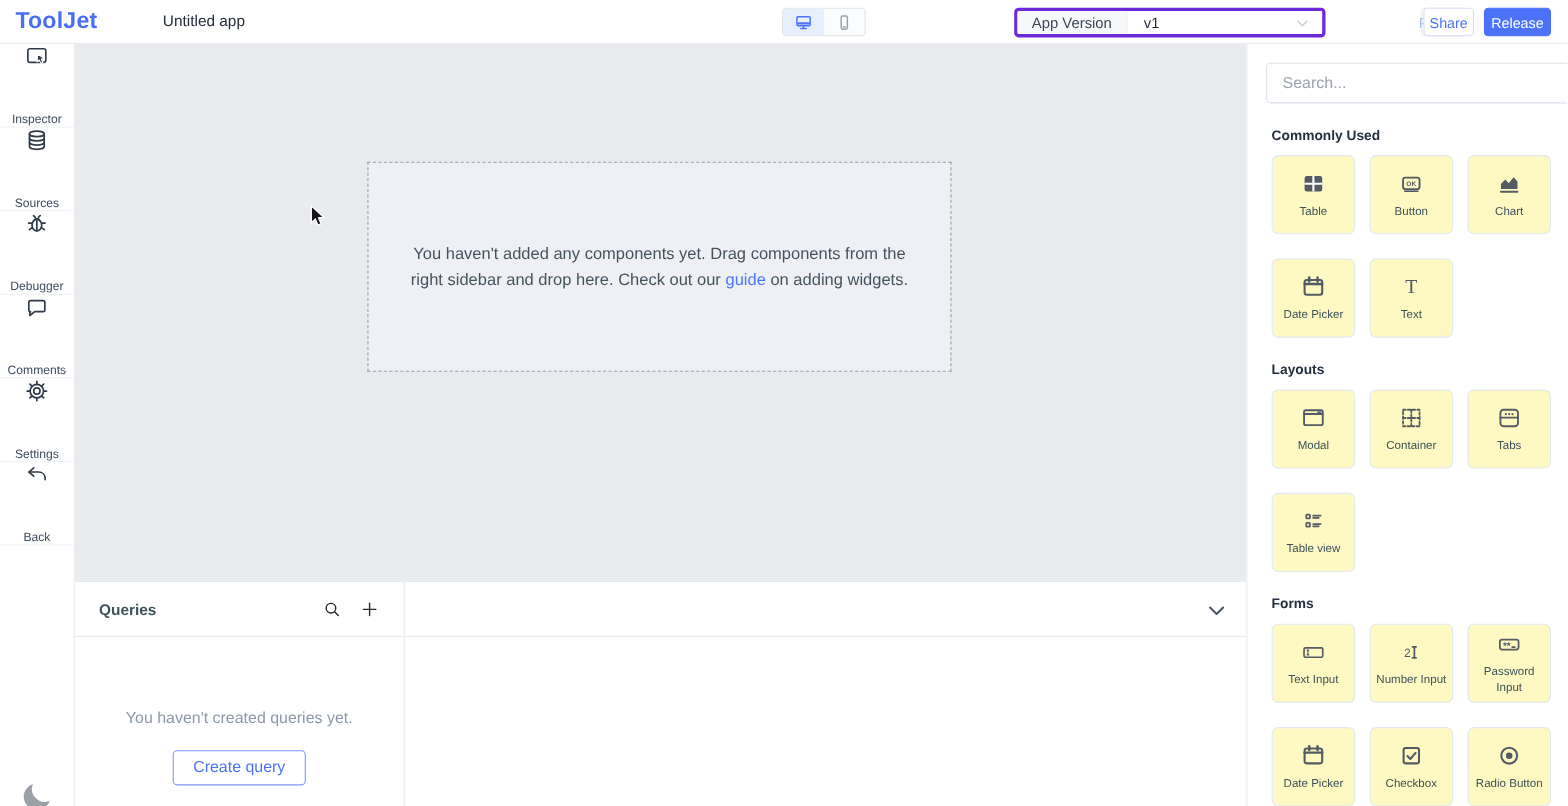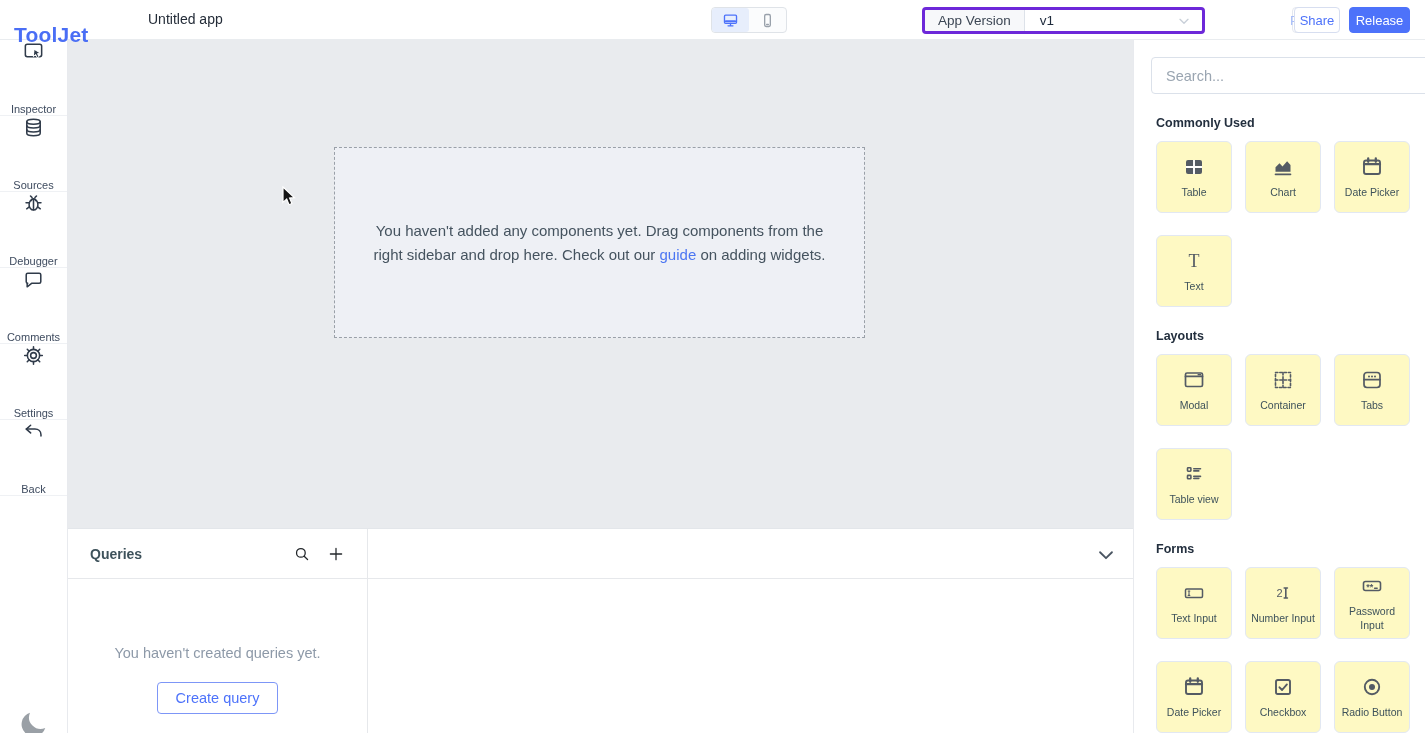--- a/index.html
+++ b/index.html
@@ -2,21 +2,21 @@
 <html><head>
 <meta charset="utf-8">
 <style>
   * { box-sizing: border-box; margin: 0; padding: 0; }
   html,body { width:1425px; height:733px; overflow:hidden; background:#fff;
     font-family:"Liberation Sans", sans-serif; position:relative; }
 
   
   .header { position:absolute; top:0; left:0; width:1425px; height:40px;
     background:#fff; border-bottom:1px solid #e9ecef; z-index:5; }
-  .logo { position:absolute; left:14px; top:23px; font-size:21px; font-weight:800;
+  .logo { position:absolute; left:14px; top:7px; font-size:21px; font-weight:800;
     color:#4a6ef5; letter-spacing:.2px; cursor:pointer; }
   .app-name { position:absolute; left:148px; top:11px; font-size:14px; color:#242c38; }
   .device-toggle { position:absolute; left:711px; top:7px; height:26px; display:flex;
     border:1px solid #dfe3e8; border-radius:4px; background:#fbfcfd; overflow:hidden; }
   .device-btn { width:37px; height:24px; display:flex; align-items:center; justify-content:center; cursor:pointer; }
   .device-btn.active { background:#e7eefc; border-radius:3px; }
   .device-btn svg { width:17px; height:17px; }
   .appver { position:absolute; left:922px; top:7px; width:283px; height:27px;
     border:3px solid #6d28d9; border-radius:4px; display:flex; background:#fff; }
   .appver-label { background:#f7f8fa; border-right:1px solid #dde2e9; padding:0 13px;
@@ -216,20 +216,28 @@
   <div class="rs-section-title">Commonly Used</div>
   <div class="grid">
     <div class="card">
       <svg viewBox="0 0 24 24">
         <rect x="4" y="5" width="16" height="14" rx="2" fill="#545b64"></rect>
         <path d="M12 5v14M4 12h16" stroke="#fff" stroke-width="1.9"></path>
       </svg>
       <span class="card-label">Table</span>
     </div>
     <div class="card">
+      <svg class="stroke" viewBox="0 0 24 24" stroke="#545b64" stroke-width="1.7">
+        <rect x="4.5" y="6.5" width="15" height="10.5" rx="2.2"></rect>
+        <text x="12" y="14.2" font-size="6" font-weight="bold" text-anchor="middle" fill="#545b64" stroke="none" font-family="Liberation Sans, sans-serif">OK</text>
+        <path d="M6 18.8h12" stroke-width="1.4"></path>
+      </svg>
+      <span class="card-label">Button</span>
+    </div>
+    <div class="card">
       <svg viewBox="0 0 24 24">
         <path d="M4.5 16.8v-4.6l4-4 3 3.4 4.6-5.4 3.4 3.8v6.8z" fill="#545b64"></path>
         <path d="M4.5 19.3h15" stroke="#545b64" stroke-width="1.7" stroke-linecap="round"></path>
       </svg>
       <span class="card-label">Chart</span>
     </div>
     <div class="card">
       <svg class="stroke" viewBox="0 0 24 24" stroke="#545b64" stroke-width="1.9">
         <rect x="4" y="5.5" width="16" height="13.5" rx="2"></rect>
         <path d="M8.2 3.4v3.4M15.8 3.4v3.4" stroke-width="2.3"></path>

